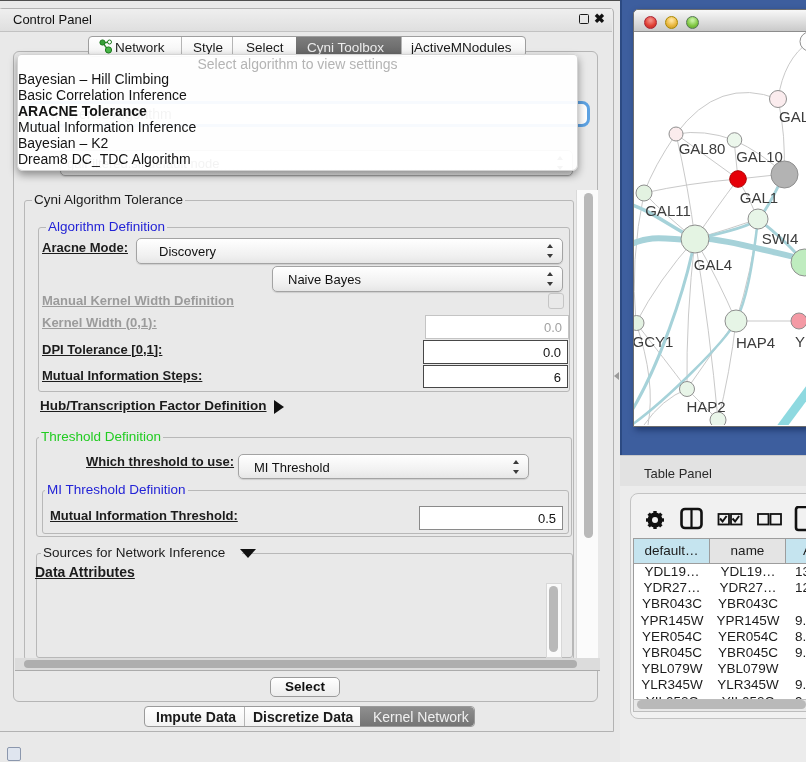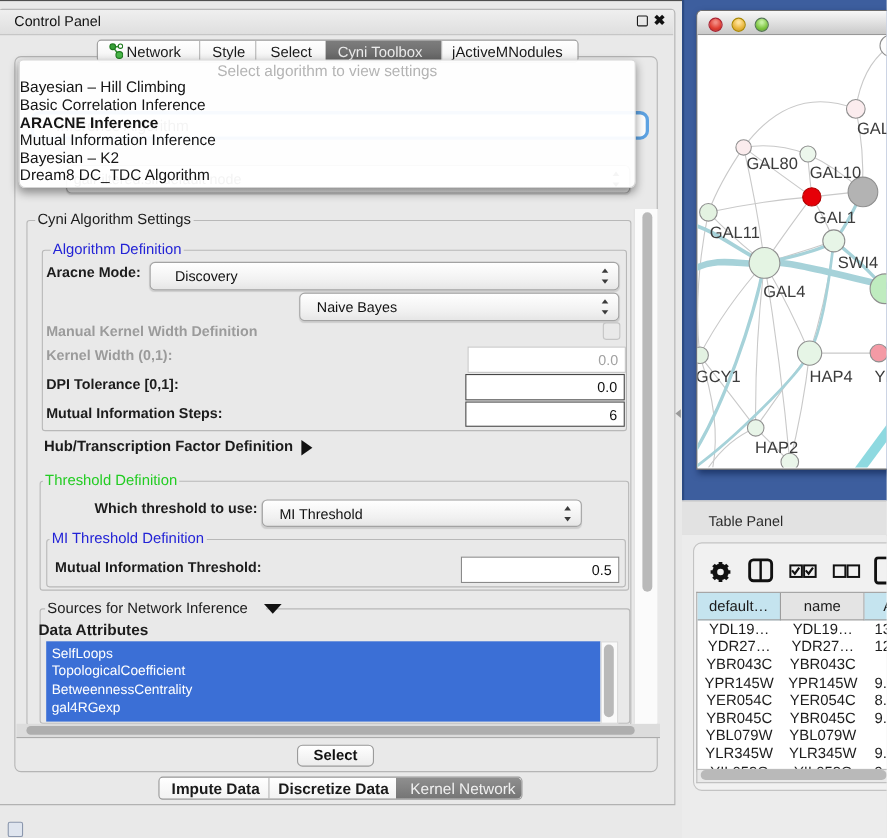--- a/index.html
+++ b/index.html
@@ -1,17 +1,17 @@
 <!DOCTYPE html>
 <html><head><meta charset="utf-8"><style>
 html,body{margin:0;padding:0;}
 body{width:806px;height:762px;background:#e9e9e9;font-family:"Liberation Sans",sans-serif;overflow:hidden;}
 #page{position:relative;width:806px;height:762px;overflow:hidden;}
 .abs{position:absolute;}
-.b{font-weight:bold;font-size:13px;color:#1c1c1c;white-space:nowrap;}
+.b{font-weight:bold;font-size:13px;color:#1c1c1c;white-space:nowrap;text-decoration:underline;}
 .dis{color:#9b9b9b;}
 
 .combo{position:absolute;border:1px solid #a3a3a3;border-radius:5px;background:linear-gradient(#ffffff,#f0f0f0 70%,#e6e6e6);box-shadow:0 1px 1px rgba(0,0,0,.12);font-size:13px;color:#111;}
 .combo span{position:absolute;left:15px;top:50%;transform:translateY(-50%);white-space:nowrap;}
 .arr{position:absolute;right:8px;top:50%;width:7px;height:14px;transform:translateY(-50%);}
 .arr:before{content:"";position:absolute;left:0;top:0;border-left:3.5px solid transparent;border-right:3.5px solid transparent;border-bottom:4.5px solid #3a3a3a;}
 .arr:after{content:"";position:absolute;left:0;bottom:0;border-left:3.5px solid transparent;border-right:3.5px solid transparent;border-top:4.5px solid #3a3a3a;}
 .field{position:absolute;background:#fff;font-size:13px;color:#111;text-align:right;}
 .field i{font-style:normal;position:absolute;right:6px;top:50%;transform:translateY(-50%);}
 .group{position:absolute;border:1px solid #b8b8b8;border-radius:3px;}
@@ -53,21 +53,21 @@
 <div class="abs" style="left:28px;top:101px;width:562px;height:26px;border:3px solid #5da2e2;border-radius:8px;background:#fff;box-sizing:border-box;font-size:14px;color:#222;">
       <span style="position:absolute;left:20px;top:2px;">Inference Algorithm</span>
     </div>
 
 <div class="combo" style="left:60px;top:150px;width:511px;height:24px;">
       <span style="left:6px;">galFiltered.sif default node</span>
       <i class="arr"></i>
     </div>
 
 <div class="group" style="left:24px;top:200px;width:548px;height:458px;">
-  <i class="gt" style="left:7px;color:#1c1c1c;">Cyni Algorithm Settings</i>
+  <i class="gt" style="left:7px;color:#1c1c1c;">Cyni Algorithm Tolerance</i>
 </div>
 <div class="group" style="left:38px;top:227px;width:530px;height:163px;">
   <i class="gt" style="left:7px;color:#2323d6;">Algorithm Definition</i>
 </div>
 <div class="abs b" style="left:42px;top:239.5px;">Aracne Mode:</div>
 <div class="combo" style="left:136px;top:238px;width:425px;height:24px;">
       <span style="left:22px;">Discovery</span>
       <i class="arr"></i>
     </div>
 <div class="combo" style="left:272px;top:266px;width:289px;height:24px;">
@@ -106,23 +106,20 @@
 <div class="field" style="left:419px;top:506px;width:142px;height:22px;border:1px solid #8a8a8a;">
       <i>0.5</i>
     </div>
 
 <div class="group" style="left:36px;top:553px;width:535px;height:103px;">
   <i class="gt" style="left:4px;color:#1c1c1c;">Sources for Network Inference&nbsp;&nbsp;&nbsp;&nbsp;</i>
 </div>
 <div class="abs" style="left:240px;top:549px;width:0;height:0;border-left:8px solid transparent;border-right:8px solid transparent;border-top:9px solid #111;"></div>
 <div class="abs b" style="left:35px;top:563.5px;font-size:14px;">Data Attributes</div>
 
-<div class="abs" style="left:42px;top:583px;width:504px;height:73px;background:#3b6fd6;color:#fff;font-size:12.5px;">
-  <div style="padding:3px 0 0 5px;line-height:16.4px;">SelfLoops<br>TopologicalCoefficient<br>BetweennessCentrality<br>gal4RGexp</div>
-</div>
 <div class="abs" style="left:546px;top:583px;width:14px;height:73px;background:#fafafa;border:1px solid #d8d8d8;"></div>
 <div class="abs" style="left:549px;top:586px;width:9px;height:66px;background:#b9b9b9;border-radius:5px;"></div>
 
 <div class="abs" style="left:15px;top:658px;width:585px;height:12px;background:#dcdcdc;border-bottom:1px solid #ababab;"></div>
 <div class="abs" style="left:24px;top:660px;width:553px;height:8px;background:#aeaeae;border-radius:4px;"></div>
 
 <div class="abs" style="left:576px;top:190px;width:21px;height:468px;background:#fbfbfb;border-left:1px solid #dadada;"></div>
 <div class="abs" style="left:584px;top:193px;width:9px;height:345px;background:#b9b9b9;border-radius:5px;"></div>
 
 <div class="abs" style="left:270px;top:677px;width:68px;height:18px;border:1px solid #9b9b9b;border-radius:5px;background:linear-gradient(#ffffff,#ececec);text-align:center;font-size:13.5px;font-weight:bold;color:#111;line-height:18px;">Select</div>
@@ -133,21 +130,21 @@
   <div class="abs" style="left:11px;top:2px;">Impute Data</div>
   <div class="abs" style="left:108px;top:2px;">Discretize Data</div>
   <div class="abs" style="left:228px;top:2px;color:#f0f0f0;font-weight:normal;">Kernel Network</div>
 </div>
 
 <div class="abs" id="popup" style="left:17px;top:54px;width:559px;height:115px;background:rgba(255,255,255,0.95);border:1px solid #d4d4d4;border-radius:4px 4px 6px 6px;box-shadow:0 4px 9px rgba(0,0,0,.4);font-size:14px;color:#141414;">
   <div style="text-align:center;color:#b4b4b4;padding-top:1px;">Select algorithm to view settings</div>
   <div style="padding-left:0px;line-height:15.9px;padding-top:0px;">
   Bayesian – Hill Climbing<br>
   Basic Correlation Inference<br>
-  <b>ARACNE Inference</b><br>
+  <b>ARACNE Tolerance</b><br>
   Mutual Information Inference<br>
   Bayesian – K2<br>
   Dream8 DC_TDC Algorithm
   </div>
 </div>
 
 <div class="abs" style="left:614px;top:372px;width:0;height:0;border-top:4px solid transparent;border-bottom:4px solid transparent;border-right:5px solid #9a9a9a;"></div>
 
 <div class="abs" style="left:620px;top:0;width:186px;height:455px;background:#3d5e9e;border-left:2px solid #2c4a82;"></div>
 

